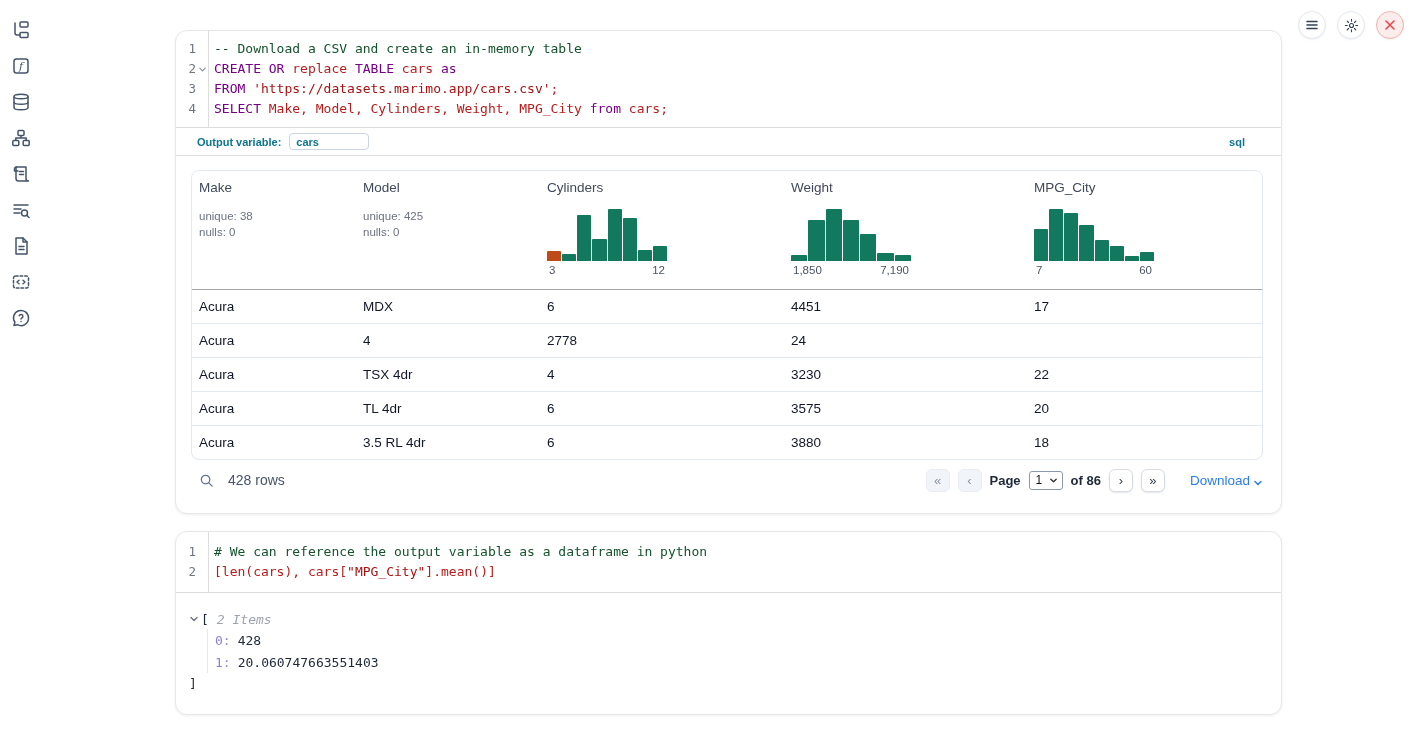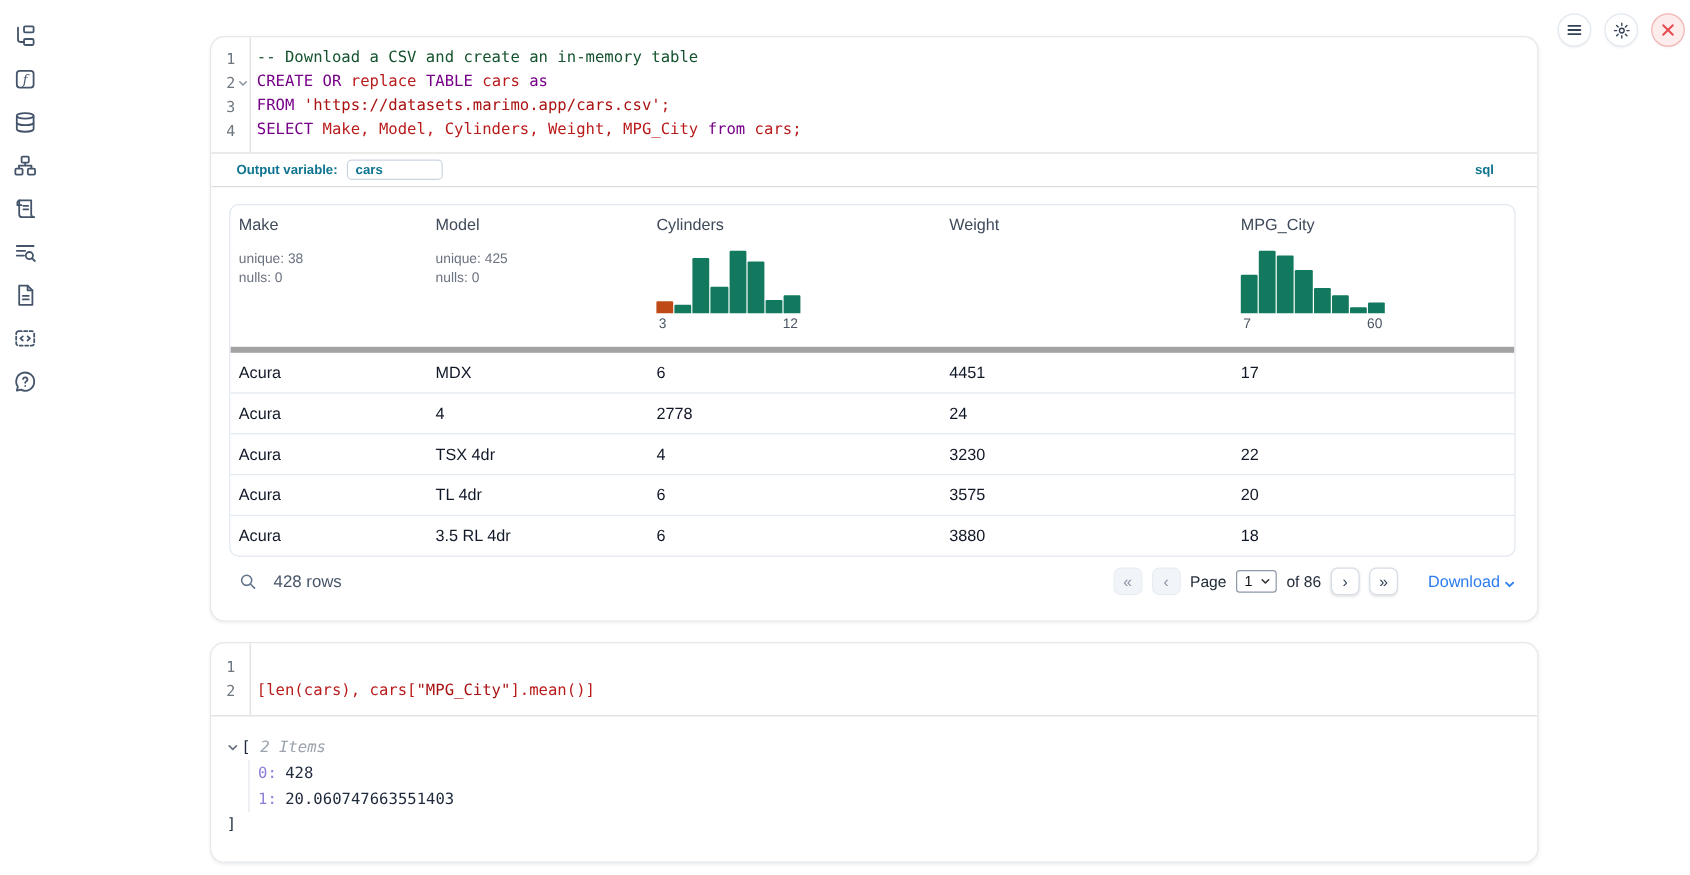--- a/index.html
+++ b/index.html
@@ -36,41 +36,41 @@
   
   .outvar-bar { height:28px; display:flex; align-items:center; gap:8px; padding:0 36px 0 9px; border-bottom:1px solid #dddddd; }
   .outvar-label { font-size:11px; font-weight:700; color:#0e7490;margin-left:12px; }
   .outvar-input { width:80px; height:17px; border:1px solid #cbd5e1; border-radius:4px; font-size:11px; font-weight:700;
     color:#0e7490; padding:0 6px; font-family:"Liberation Sans", sans-serif; outline:none; }
   .lang-badge { margin-left:auto; font-size:11px; font-weight:700; color:#0e7490; }
   
   .cell-output { padding:14px 18px 17px 15px; }
   .data-table { border:1px solid #e2e8f0; border-radius:8px; overflow:hidden; }
   .t-grid { display:grid; grid-template-columns:164px 184px 244px 243px 1fr; }
-  .thead { border-bottom:5px solid #a3a3a3; }
+  .thead { border-bottom:1px solid #a3a3a3; }
   .th-cell { padding:9px 8px 0 7px; height:118px; cursor:pointer; }
   .th-label { font-size:13.5px; color:#3f4a5a; }
   .th-stats { margin-top:13px; font-size:11.5px; color:#6b7280; line-height:16px; }
   .hist { margin-top:14px; width:120px; }
   .hist-bars { display:flex; align-items:flex-end; gap:1px; height:52px; }
   .hist-bar { flex:1; border-radius:1px 1px 0 0; }
   .hist-axis { display:flex; justify-content:space-between; font-size:11.5px; color:#4b5563; margin-top:3px; padding:0 2px; }
   .t-row { border-bottom:1px solid #e2e8f0; }
   .t-row:last-child { border-bottom:none; }
   .t-cell { padding:0 8px 0 7px; height:33px; display:flex; align-items:center; font-size:13.5px; color:#111827;text-align:center; }
   
   .table-footer { display:flex; align-items:center; margin-top:4px; height:32px; padding-left:8px; }
   .search-btn { color:#64748b; display:flex; cursor:pointer; }
   .row-count { margin-left:14px; font-size:14px; color:#475569; }
   .pager { margin-left:auto; display:flex; align-items:center; gap:8px; }
   .pg-btn { width:24px; height:23px; border-radius:6px; display:flex; align-items:center; justify-content:center;
     font-size:13px; line-height:1; padding:0; font-family:"Liberation Sans", sans-serif; }
   .pg-btn.disabled { background:#f1f5f9; border:1px solid #e8edf3; color:#8a94a6; }
   .pg-btn.enabled { background:#fff; border:1px solid #d7dde6; box-shadow:0 1px 2px rgba(0,0,0,.1); color:#334155; cursor:pointer; }
-  .page-label, .page-of { font-size:13px; color:#1f2937; }
+  .page-label, .page-of { font-size:13px; color:#1f2937;font-weight:bold; }
   .page-select { min-width:34px; height:19px; border:1px solid #8d98a8; border-radius:3px; background:#fff; cursor:pointer;
     display:flex; align-items:center; justify-content:space-between; gap:4px; padding:0 4px 0 6px; font-size:12px; color:#111; }
   .download { margin-left:17px; display:flex; align-items:flex-end; gap:3px; color:#2b7cee; font-size:13.5px; cursor:pointer; }
   
   .json-out { padding:16px 0 21px 13px; font-family:"DejaVu Sans Mono", monospace; font-size:13px; color:#1e293b; }
   .json-head { display:flex; align-items:center; height:20px; }
   .json-collapse { color:#6b7280; display:flex; cursor:pointer; margin-right:2px; }
   .json-items { font-style:italic; color:#9ca3af; margin-left:8px; }
   .json-entries { margin-left:18px; border-left:1px solid #e5e7eb; padding-left:7px; }
   .json-entry { height:22px; display:flex; align-items:center; }
@@ -233,20 +233,35 @@
                   <div class="hist-bar" style="height: 28%; background: rgb(18, 121, 95);"></div>
                 </div>
                 <div class="hist-axis">
                   <span>3</span>
                   <span>12</span>
                 </div>
               </div>
             </div>
             <div class="th-cell">
               <div class="th-label">Weight</div>
+              <div class="hist">
+                <div class="hist-bars">
+                  <div class="hist-bar" style="height: 12%; background: rgb(18, 121, 95);"></div>
+                  <div class="hist-bar" style="height: 78%; background: rgb(18, 121, 95);"></div>
+                  <div class="hist-bar" style="height: 100%; background: rgb(18, 121, 95);"></div>
+                  <div class="hist-bar" style="height: 78%; background: rgb(18, 121, 95);"></div>
+                  <div class="hist-bar" style="height: 52%; background: rgb(18, 121, 95);"></div>
+                  <div class="hist-bar" style="height: 16%; background: rgb(18, 121, 95);"></div>
+                  <div class="hist-bar" style="height: 12%; background: rgb(18, 121, 95);"></div>
+                </div>
+                <div class="hist-axis">
+                  <span>1,850</span>
+                  <span>7,190</span>
+                </div>
+              </div>
             </div>
             <div class="th-cell">
               <div class="th-label">MPG_City</div>
               <div class="hist">
                 <div class="hist-bars">
                   <div class="hist-bar" style="height: 62%; background: rgb(18, 121, 95);"></div>
                   <div class="hist-bar" style="height: 100%; background: rgb(18, 121, 95);"></div>
                   <div class="hist-bar" style="height: 93%; background: rgb(18, 121, 95);"></div>
                   <div class="hist-bar" style="height: 70%; background: rgb(18, 121, 95);"></div>
                   <div class="hist-bar" style="height: 40%; background: rgb(18, 121, 95);"></div>
@@ -330,20 +345,21 @@
     </div>
   </section>
 
   <section class="cell">
     <div class="code-area py">
       <div class="gutter-divider"></div>
       <div id="code2">
           <div class="code-line">
             <span class="gutter-num">1</span>
             <span class="gutter-fold"></span>
+            <span class="code-text"><span class="tk-cm"># We can reference the output variable as a dataframe in python</span></span>
           </div>
           <div class="code-line">
             <span class="gutter-num">2</span>
             <span class="gutter-fold"></span>
             <span class="code-text"><span class="tk-pl">[len(cars), cars[</span><span class="tk-st">"MPG_City"</span><span class="tk-pl">].mean()]</span></span>
           </div>
         </div>
     </div>
     <div class="json-out">
       <div class="json-head">

